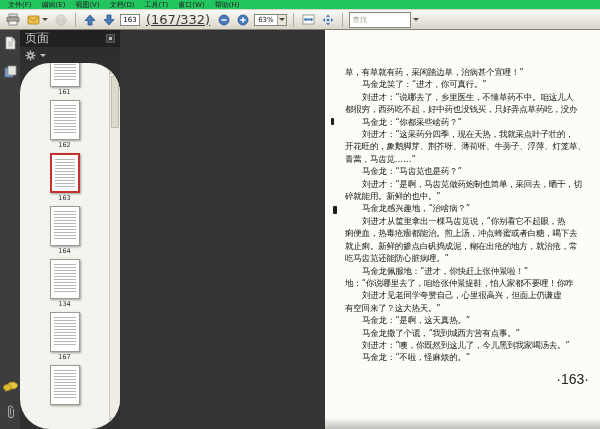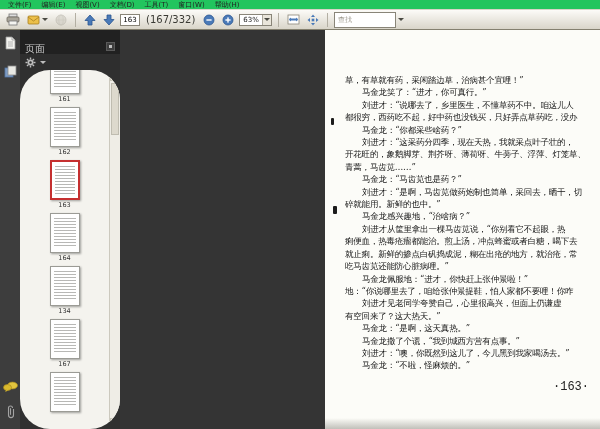--- a/index.html
+++ b/index.html
@@ -11,40 +11,40 @@
   .menubar { height:10px; display:flex; align-items:flex-start; padding:0 3px; background:#22c55e; border-bottom:1px solid #d8d4c8; }
   .menu-item { font-size:7px; color:#222; padding:0 5px; line-height:10px; white-space:nowrap; cursor:default; }
 
   
   .toolbar { height:20px; background:linear-gradient(#fcfbf8,#d9d5c9); border-bottom:1px solid #84806f; display:flex; align-items:center; padding:0 4px; gap:3px; }
   .tb-sep { width:1px; height:14px; background:#b3af a3; background:#b3afa3; margin:0 3px; flex:none; }
   .tb-btn { height:16px; display:flex; align-items:center; padding:0 2px; border-radius:2px; flex:none; }
   .tb-btn.disabled { opacity:.55; }
   .caret-down { width:0; height:0; border-left:3px solid transparent; border-right:3px solid transparent; border-top:3px solid #4a4a42; margin-left:2px; }
   .page-input { width:20px; height:12px; font-size:7px; text-align:center; border:1px solid #898578; background:#fff; padding:0; font-family:"DejaVu Sans",sans-serif; }
-  .page-count { font-size:10px; color:#3a3a34; margin:0 3px; white-space:nowrap; }
+  .page-count { font-size:13px; color:#3a3a34; margin:0 3px; white-space:nowrap;text-decoration:underline; }
   .zoom-combo { display:flex; border:1px solid #898578; background:#fff; height:12px; align-items:center; }
   .zoom-value { font-size:7px; padding:16px 3px; min-width:20px; color:#222; }
   .combo-caret { width:9px; height:10px; background:#e9e5da; border-left:1px solid #aaa69a; display:flex; align-items:center; justify-content:center; }
   .search-box { display:flex; align-items:center; }
   .search-input { width:62px; height:16px; font-size:7px; border:1px solid #898578; padding:0 3px; font-family:"DejaVu Sans",sans-serif; }
   .search-input::placeholder { color:#9a968a; }
 
   
   .content { flex:1; display:flex; min-height:0; }
 
   
   .rail { width:20px; background:#3d3d3d; display:flex; flex-direction:column; align-items:center; padding:5px 0 6px 0; flex:none; }
   .rail-top { display:flex; flex-direction:column; gap:9px; align-items:center; }
   .rail-spacer { flex:1; }
   .rail-bottom { display:flex; flex-direction:column; gap:7px; align-items:center; }
 
   
   .panel { width:100px; display:flex; flex-direction:column; background:#303030; flex:none; }
-  .panel-header { height:17px; background:#212121; color:#c9c9c9; font-size:10px; display:flex; justify-content:space-between; padding:12px 5px; flex:none; }
+  .panel-header { height:17px; background:#212121; color:#c9c9c9; font-size:12px; display:flex; align-items:center; justify-content:space-between; padding:0 5px; flex:none; }
   .panel-opt-btn { width:9px; height:9px; background:#3e3e3e; border:1px solid #5a5a5a; display:flex; align-items:center; justify-content:center; }
   .panel-opt-btn i { display:block; width:3px; height:3px; background:#bdbdbd; }
   .panel-toolbar { height:16px; background:#2e2e2e; display:flex; align-items:center; padding:0 5px; gap:2px; flex:none; }
   .thumb-list { flex:1; background:#f4f3ee; position:relative; overflow:hidden;border-radius:30px; }
   .thumb-items { position:absolute; left:0; top:0; right:11px; bottom:0; overflow:hidden; display:flex; flex-direction:column; align-items:center; }
   .thumb-item { display:flex; flex-direction:column; align-items:center; margin-bottom:4px; flex:none; }
   .thumb-item.partial_top { margin-top:-16px; }
   .thumb { width:30px; height:40px; background:#fff; border:1px solid #9b9b95; box-shadow:1px 1px 2px rgba(0,0,0,.35); position:relative; }
   .thumb-item.selected .thumb { border:2px solid #c53030; }
   .thumb-lines { position:absolute; top:4px; bottom:4px; left:3px; right:3px; background:repeating-linear-gradient(#a6a6a3 0, #a6a6a3 1px, transparent 1px, transparent 3px); opacity:.8; }
@@ -54,24 +54,24 @@
   .sb-arrow.up { top:0; }
   .sb-arrow.down { bottom:0; }
   .tri-up { width:0; height:0; border-left:3px solid transparent; border-right:3px solid transparent; border-bottom:4px solid #4d6fae; }
   .tri-down { width:0; height:0; border-left:3px solid transparent; border-right:3px solid transparent; border-top:4px solid #4d6fae; }
   .vthumb { position:absolute; left:1px; top:13px; width:8px; height:52px; background:#ddd9cd; border:1px solid #bfbcb0; }
 
   
   .docpane { flex:1; background:#343434; position:relative; overflow:hidden; }
   .page { position:absolute; left:205px; top:0; right:0; bottom:0; background:#fcfcf8; }
   .page::after { content:""; position:absolute; left:0; right:0; bottom:0; height:11px; background:linear-gradient(rgba(120,118,110,0), rgba(120,118,110,.45)); }
-  .page-text { position:absolute; top:44px; left:20px; right:5px; font-size:8.5px; line-height:12.4px; color:#161616; font-family:"DejaVu Serif", serif; }
+  .page-text { position:absolute; top:36px; left:20px; right:5px; font-size:8.5px; line-height:12.4px; color:#161616; font-family:"DejaVu Serif", serif; }
   .line { white-space:nowrap; overflow:hidden; letter-spacing:-0.2px; }
   .line.indent { padding-left:17px; }
-  .page-footer { text-align:right; font-size:12px; margin-top:9px; padding-right:6px; color:#222; font-family:Liberation Mono, monospace; }
+  .page-footer { text-align:right; font-size:14px; margin-top:9px; padding-right:6px; color:#222; font-family:Liberation Sans, sans-serif; }
   .ink { position:absolute; background:#1c1c1c; border-radius:1px; }
   .ink1 { left:6px; top:88px; width:3px; height:7px; }
   .ink2 { left:8px; top:176px; width:4px; height:8px; }
 </style>
 </head>
 <body>
 
 <div class="window">
 
   <div class="menubar">

